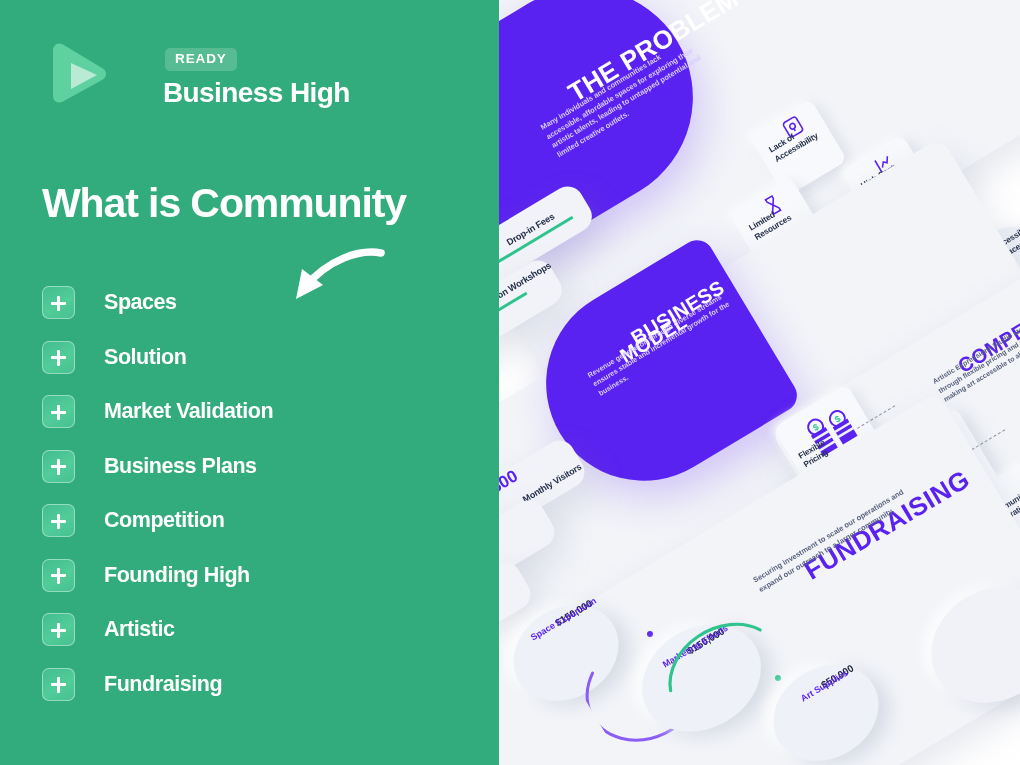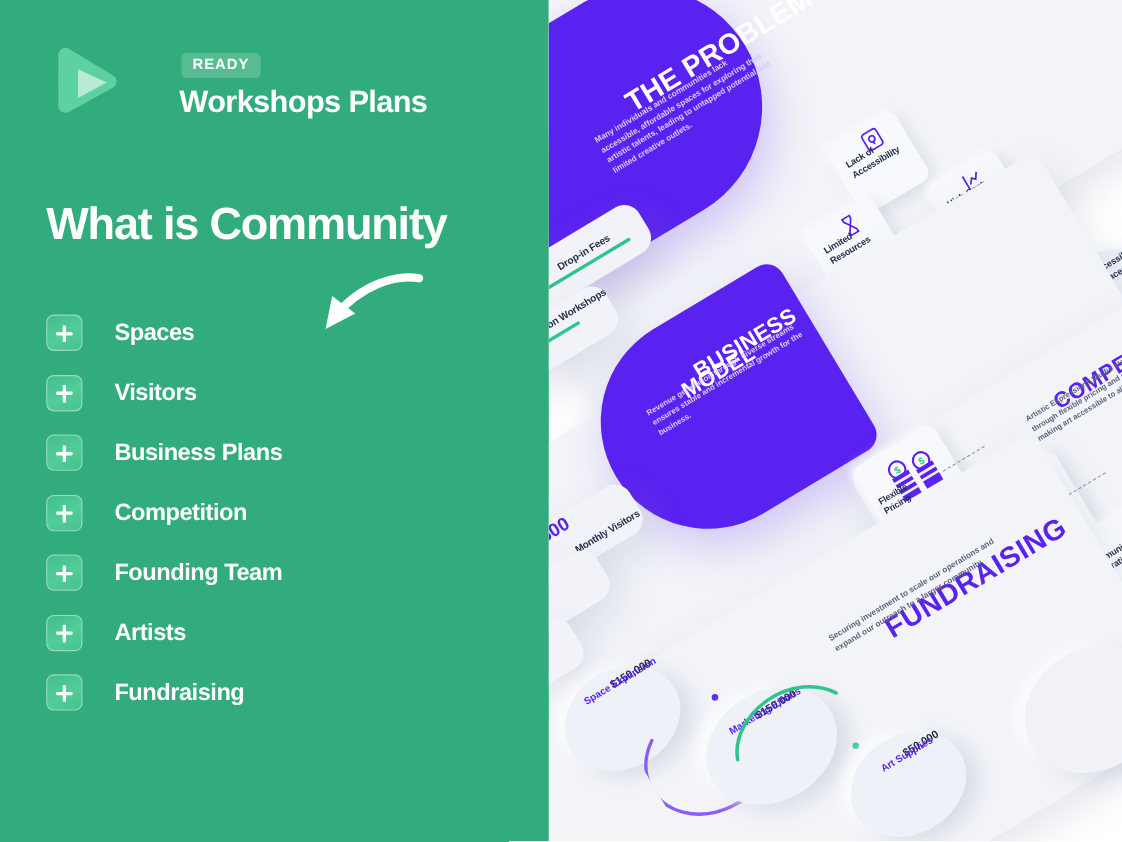--- a/index.html
+++ b/index.html
@@ -118,56 +118,60 @@
   <div class="left-panel">
 
     <div class="brand">
       <div class="logo-mark">
         <svg width="62" height="64" viewBox="0 0 62 64">
           <path d="M6 9.5 C6 3.5 11.5 0.6 16.4 3.7 L55.5 27.3 C60.3 30.2 60.3 35.8 55.5 38.7 L16.4 60.3 C11.5 63.4 6 60.5 6 54.5 Z" fill="#5fd0a0"></path>
           <path d="M24 22 L24 48 L50 34 Z" fill="#c9eedd" opacity="0.85"></path>
         </svg>
       </div>
       <div class="badge">READY</div>
-      <div class="brand-title">Workshops Plans</div>
+      <div class="brand-title">Business High</div>
     </div>
 
     <div class="headline">What is Community</div>
 
     <div class="arrow-wrap">
       <svg width="110" height="80" viewBox="0 0 110 80">
         <path d="M103 10 C82 6 50 16 26 45" stroke="#ffffff" stroke-width="7.5" fill="none" stroke-linecap="round"></path>
         <path d="M18 56 L24 26 L45 42 Z" fill="#ffffff"></path>
       </svg>
     </div>
 
     <div class="list">
       <div class="list-item">
         <span class="plus-box"></span>
         <span class="item-label">Spaces</span>
       </div>
       <div class="list-item">
         <span class="plus-box"></span>
-        <span class="item-label">Visitors</span>
+        <span class="item-label">Solution</span>
+      </div>
+      <div class="list-item">
+        <span class="plus-box"></span>
+        <span class="item-label">Market Validation</span>
       </div>
       <div class="list-item">
         <span class="plus-box"></span>
         <span class="item-label">Business Plans</span>
       </div>
       <div class="list-item">
         <span class="plus-box"></span>
         <span class="item-label">Competition</span>
       </div>
       <div class="list-item">
         <span class="plus-box"></span>
-        <span class="item-label">Founding Team</span>
-      </div>
-      <div class="list-item">
-        <span class="plus-box"></span>
-        <span class="item-label">Artists</span>
+        <span class="item-label">Founding High</span>
+      </div>
+      <div class="list-item">
+        <span class="plus-box"></span>
+        <span class="item-label">Artistic</span>
       </div>
       <div class="list-item">
         <span class="plus-box"></span>
         <span class="item-label">Fundraising</span>
       </div>
     </div>
   </div>
 
   <div class="right-panel">
     <div class="deck">

